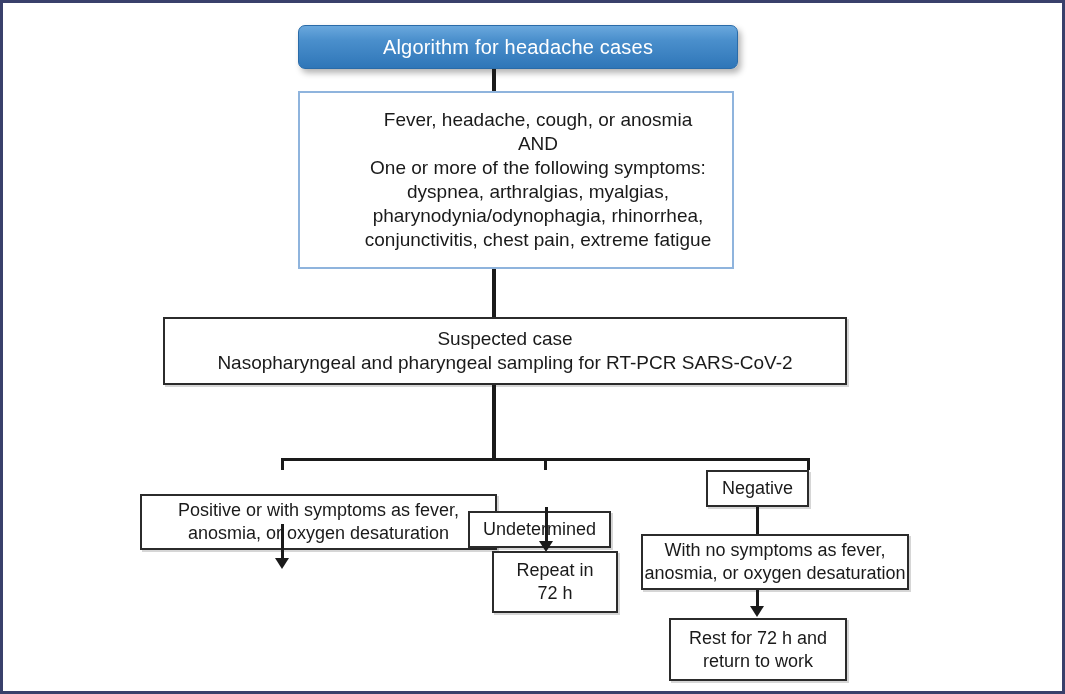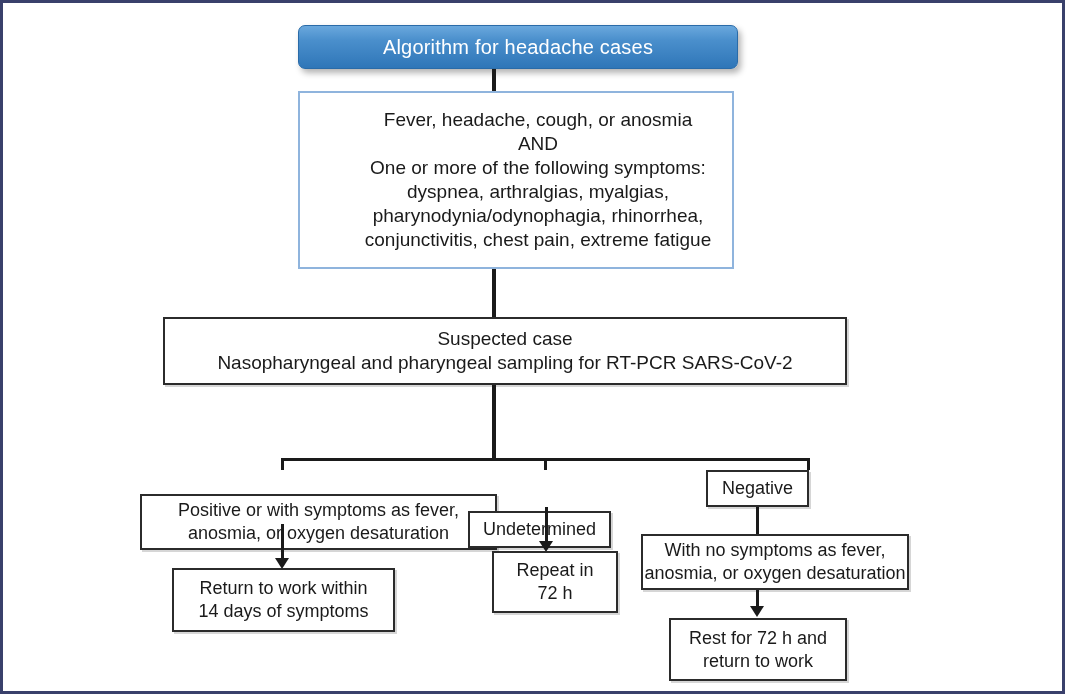--- a/index.html
+++ b/index.html
@@ -123,22 +123,20 @@
     <div class="node plain t18" style="left:703px; top:467px; width:103px; height:37px;">Negative</div>
 
     <div class="conn v" style="left:278px; top:521px; width:3px; height:40px;"></div>
     <div class="arrowhead" style="left:272px; top:555px;"></div>
 
     <div class="conn v" style="left:542px; top:504px; width:3px; height:40px;"></div>
     <div class="arrowhead" style="left:536px; top:538px;"></div>
 
     <div class="conn v" style="left:753px; top:504px; width:3px; height:29px;"></div>
 
-    <div class="node plain t18" style="left:169px; top:565px; width:223px; height:64px;">Return to work within
-14 days of symptoms</div>
 
     <div class="node plain t18" style="left:489px; top:548px; width:126px; height:62px;">Repeat in
 72 h</div>
 
     <div class="node plain t18" style="left:638px; top:531px; width:268px; height:56px;">With no symptoms as fever,
 anosmia, or oxygen desaturation</div>
 
     <div class="conn v" style="left:753px; top:587px; width:3px; height:22px;"></div>
     <div class="arrowhead" style="left:747px; top:603px;"></div>
 

